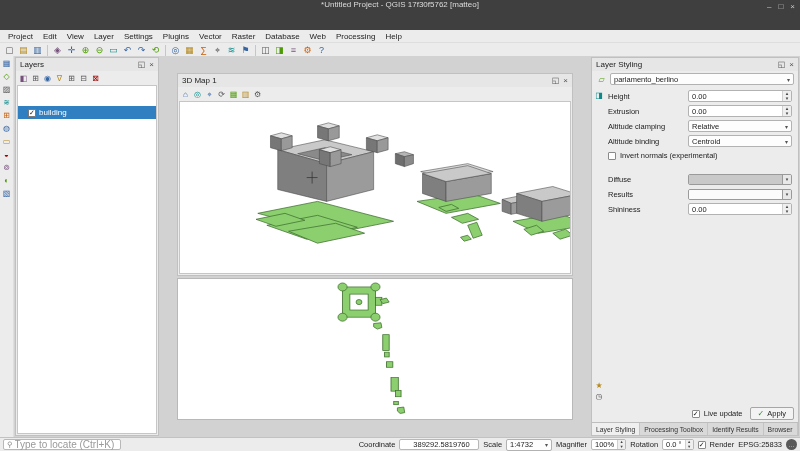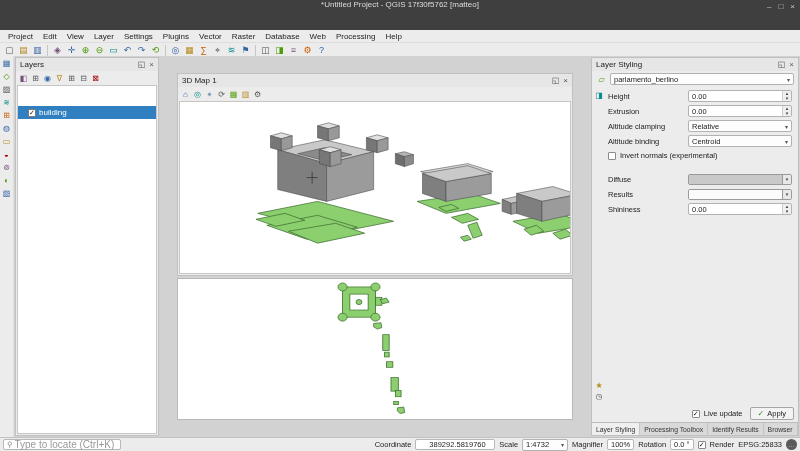--- a/index.html
+++ b/index.html
@@ -73,21 +73,21 @@
   .btab.active { background:#efefef; }
 
   
   .statusbar { position:absolute; left:0; right:0; bottom:0; height:14px; background:#ececec; border-top:1px solid #c2c2c2; display:flex; align-items:center; gap:4px; padding:0 3px; font-size:7.5px; }
   .locate { width:118px; height:11px; border:1px solid #b8b8b8; border-radius:2px; background:#fff; display:flex; align-items:center; gap:2px; padding:0 3px; color:#888; flex:0 0 auto; }
   .locate input { border:0; outline:0; flex:1; min-width:0; font-size:10px; color:#666; background:transparent; font-family:inherit; }
   .locate input::placeholder { color:#999; }
   .sb-sp { flex:1; }
   .sb-box { height:11px; border:1px solid #b8b8b8; background:#fff; border-radius:2px; display:flex; align-items:center; padding:0 3px; }
   .sb-box input { border:0; outline:0; width:72px; font-size:7.5px; font-family:inherit; background:transparent; color:#222;padding-left:10px; }
-  .sb-spin { display:flex; height:11px; border:1px solid #b8b8b8; background:#fff; border-radius:2px; overflow:hidden;flex-direction:column; }
+  .sb-spin { display:flex; height:11px; border:1px solid #b8b8b8; background:#fff; border-radius:2px; overflow:hidden; }
   .sb-spin .v { padding:0 3px; display:flex; align-items:center; }
   .sb-spin .btns { width:8px; display:flex; flex-direction:column; border-left:1px solid #d0d0d0; background:#efefef; }
   .sb-spin .btns span { flex:1; font-size:4.5px; line-height:4px; display:flex; align-items:center; justify-content:center; color:#444; }
   .crs { font-size:7.5px; color:#222; }
   .msg-icon { width:11px; height:11px; border-radius:50%; background:#5a5a5a; color:#fff; font-size:6px; display:flex; align-items:center; justify-content:center; }
 </style>
 </head>
 <body>
 
 <div class="titlebar">

